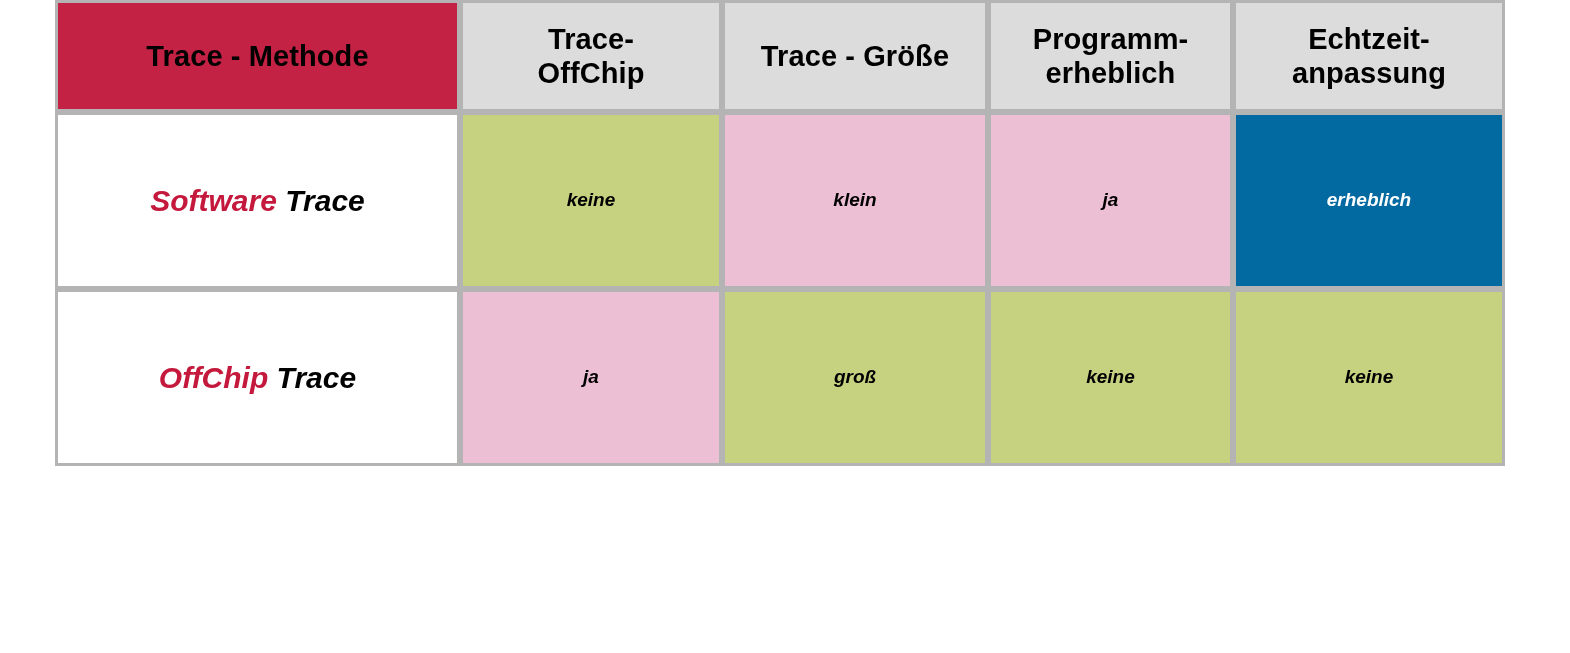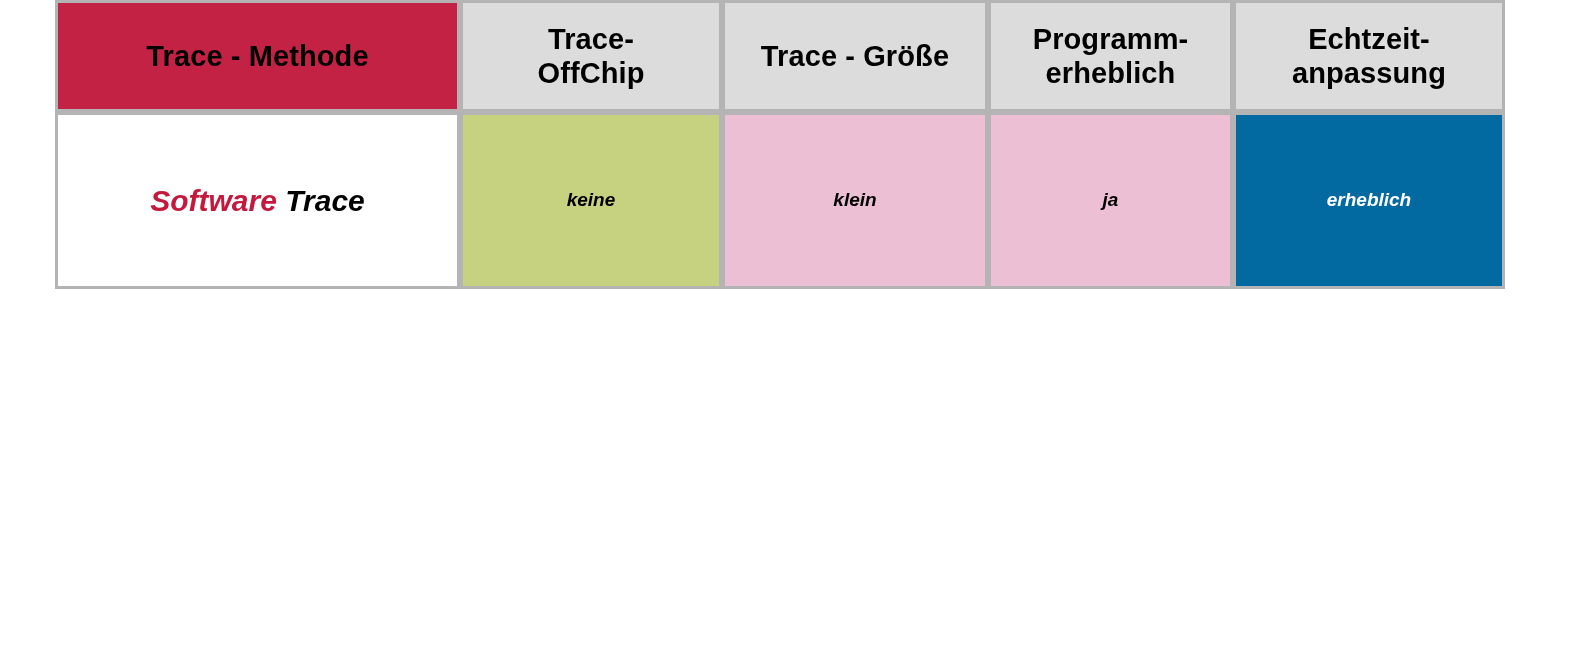--- a/index.html
+++ b/index.html
@@ -136,19 +136,28 @@
         <tr>
           <td class="method-cell">
             <span class="hl">Software</span><span class="rest"> Trace</span>
           </td>
           <td class="val green">keine</td>
           <td class="val pink">klein</td>
           <td class="val pink">ja</td>
           <td class="val crimson">erheblich</td>
         </tr>
 
+        <tr>
+          <td class="method-cell">
+            <span class="hl">OffChip</span><span class="rest"> Trace</span>
+          </td>
+          <td class="val pink">ja</td>
+          <td class="val green">groß</td>
+          <td class="val green">keine</td>
+          <td class="val green">keine</td>
+        </tr>
 
 
       </tbody>
     </table>
 
   </div>
 </div>
 
 </body></html>

